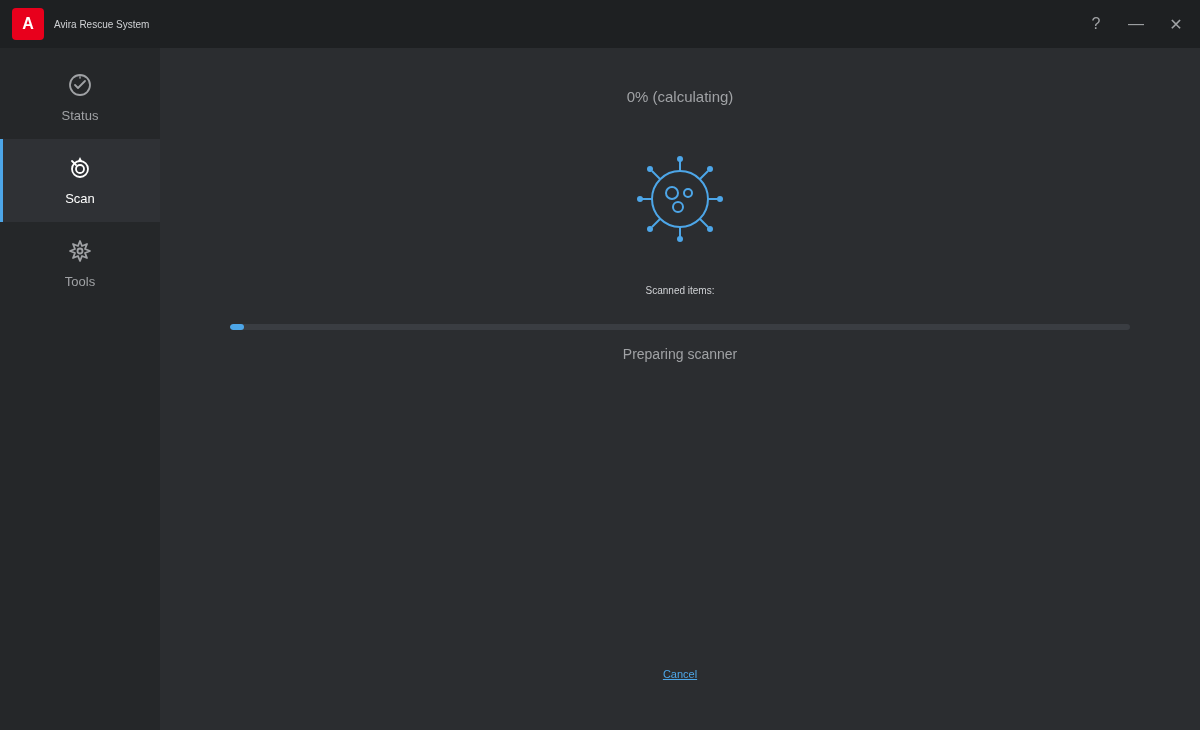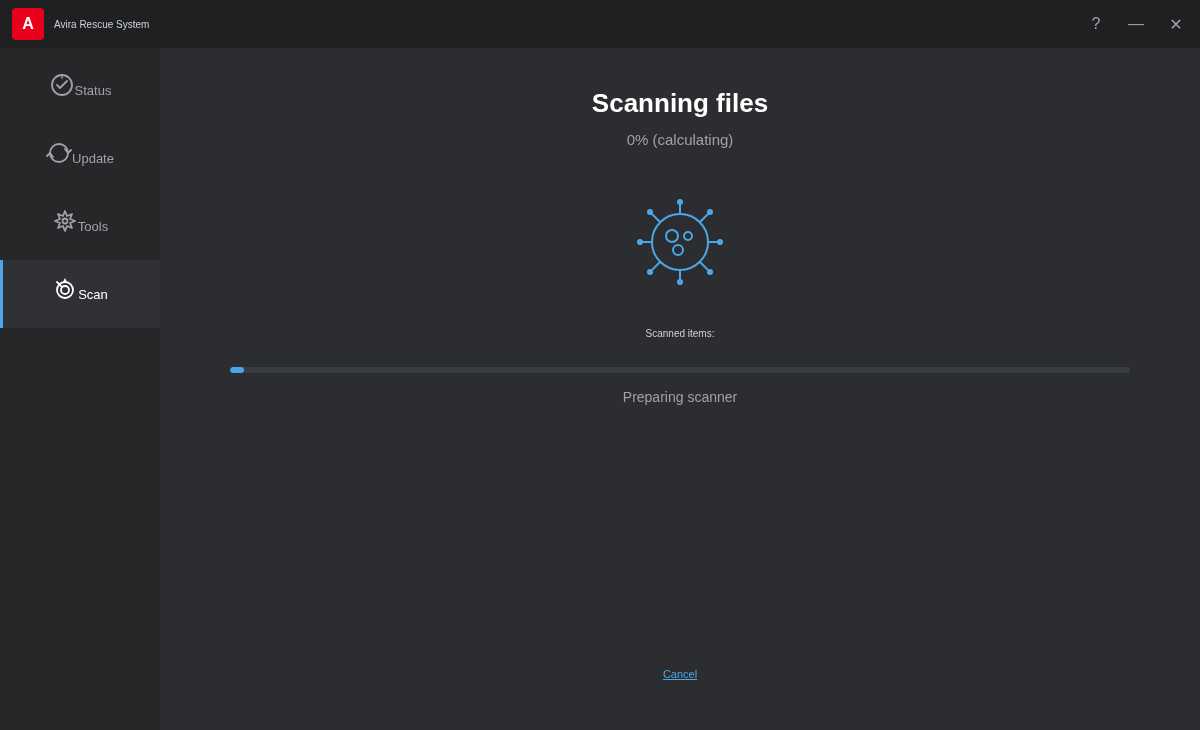--- a/index.html
+++ b/index.html
@@ -74,24 +74,23 @@
     .sidebar {
       width: 160px;
       background: #252729;
       display: flex;
       flex-direction: column;
       padding-top: 8px;
       flex-shrink: 0;
     }
     .sidebar-item {
       display: flex;
-      flex-direction: row;
-      align-items: center;
-      justify-content: center;
-      padding: 16px 0;
+      flex-direction: column;
+      align-items: center;
+      padding: 16px 12px;
       cursor: pointer;
       position: relative;
       color: #a0a2a5;
     }
     .sidebar-item.active {
       background: #2f3135;
       color: #ffffff;
     }
     .sidebar-item.active::left-border {
       content: '';
@@ -207,59 +206,47 @@
       <div class="icon">
         <svg width="26" height="26" viewBox="0 0 26 26" fill="none" stroke="#a0a2a5" stroke-width="1.8">
           <circle cx="13" cy="13" r="10"></circle>
           <path d="M8 13 L11 16 L18 9" stroke-linecap="round" stroke-linejoin="round"></path>
           <path d="M13 3 Q14.5 6 13 7 Q11.5 6 13 3" fill="#a0a2a5" stroke="none"></path>
         </svg>
       </div>
       <span class="label">Status</span>
     </div>
 
-    <div class="sidebar-item">
-      <div class="icon">
-        <svg width="26" height="26" viewBox="0 0 26 26" fill="none" stroke="#a0a2a5" stroke-width="1.8">
-          <path d="M4 13 A9 9 0 0 1 22 13" stroke-linecap="round"></path>
-          <path d="M22 13 A9 9 0 0 1 4 13" stroke-linecap="round"></path>
-          <polyline points="19,9 22,13 25,10" stroke-linecap="round" stroke-linejoin="round"></polyline>
-          <polyline points="7,17 4,13 1,16" stroke-linecap="round" stroke-linejoin="round"></polyline>
-        </svg>
-      </div>
-      <span class="label">Update</span>
-    </div>
-
-    <div class="sidebar-item">
-      <div class="icon">
-        <svg width="26" height="26" viewBox="0 0 26 26" fill="none" stroke="#a0a2a5" stroke-width="1.8">
-          <path d="M13 3 L15 8 L20 6 L18 11 L23 13 L18 15 L20 20 L15 18 L13 23 L11 18 L6 20 L8 15 L3 13 L8 11 L6 6 L11 8 Z" stroke-linecap="round" stroke-linejoin="round"></path>
-          <circle cx="13" cy="13" r="2.5"></circle>
-        </svg>
-      </div>
-      <span class="label">Tools</span>
-    </div>
 
     <div class="sidebar-item active">
       <div class="icon">
         <svg width="26" height="26" viewBox="0 0 26 26" fill="none" stroke="#ffffff" stroke-width="1.8">
           <path d="M13 2 L15 6 L13 7 L11 6 Z" fill="#ffffff" stroke="none"></path>
           <circle cx="13" cy="14" r="8"></circle>
           <circle cx="13" cy="14" r="4"></circle>
           <path d="M9 10 L5 6" stroke-linecap="round"></path>
         </svg>
       </div>
       <span class="label">Scan</span>
     </div>
 
+    <div class="sidebar-item">
+      <div class="icon">
+        <svg width="26" height="26" viewBox="0 0 26 26" fill="none" stroke="#a0a2a5" stroke-width="1.8">
+          <path d="M13 3 L15 8 L20 6 L18 11 L23 13 L18 15 L20 20 L15 18 L13 23 L11 18 L6 20 L8 15 L3 13 L8 11 L6 6 L11 8 Z" stroke-linecap="round" stroke-linejoin="round"></path>
+          <circle cx="13" cy="13" r="2.5"></circle>
+        </svg>
+      </div>
+      <span class="label">Tools</span>
+    </div>
+
   </div>
 
   <div class="content">
 
-    <span class="scanning-title">Scanning files</span>
     <span class="scanning-percent">0% (calculating)</span>
 
     <svg class="virus-icon" viewBox="0 0 100 100" fill="none" stroke="#4da6e8" stroke-width="2">
 
       <circle cx="50" cy="50" r="28"></circle>
 
       <line x1="50" y1="22" x2="50" y2="12"></line>
       <circle cx="50" cy="10" r="3" fill="#4da6e8" stroke="none"></circle>
       <line x1="50" y1="78" x2="50" y2="88"></line>
       <circle cx="50" cy="90" r="3" fill="#4da6e8" stroke="none"></circle>

